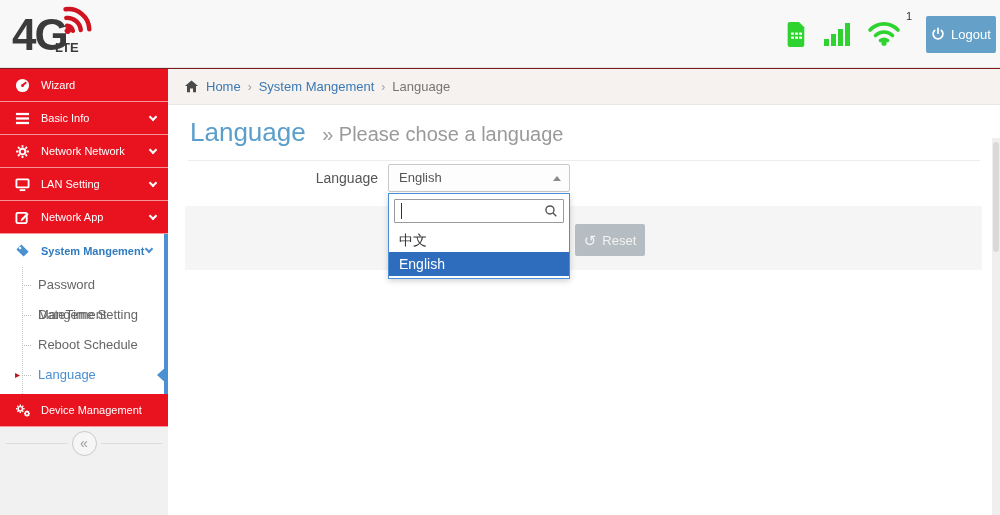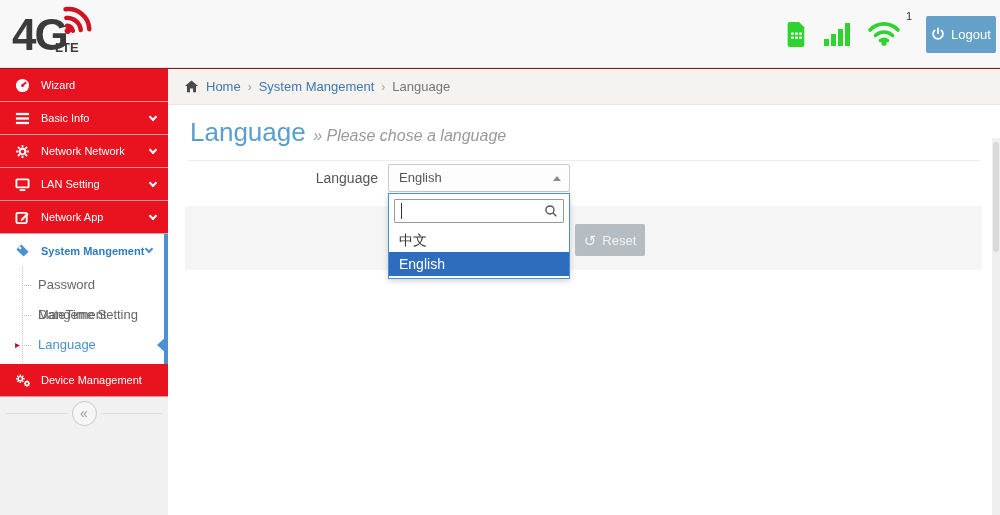--- a/index.html
+++ b/index.html
@@ -41,21 +41,21 @@
   .sidebar-filler { flex:1; background:#f1f1f1; }
 
   
   .main { position:absolute; left:168px; top:69px; right:0; bottom:0; background:#fff; }
   .breadcrumb { height:36px; background:#f5f2ef; border-bottom:1px solid #eae6e2; display:flex; align-items:center; padding:0 16px; gap:7px; font-size:13px; }
   .bc-link { color:#3c78b4; cursor:pointer; }
   .bc-sep { color:#a0a0a0; font-size:12px; }
   .bc-current { color:#767676; }
   .title-row { padding:12px 22px 12px; }
   .page-title { display:inline; font-size:26px; font-weight:400; color:#5a9ecb; }
-  .page-subtitle { margin-left:3px; font-size:16px; color:#9a9a9a;font-style:italic; }
+  .page-subtitle { margin-left:12px; font-size:20px; color:#9a9a9a; }
   .title-divider { margin:0 20px; border-bottom:1px solid #ececec; }
 
   .form-label { position:absolute; left:40px; top:95px; width:170px; height:28px; line-height:28px; text-align:right; font-size:14px; color:#555; }
   .select-box { position:absolute; left:220px; top:95px; width:182px; height:28px; background:#fdfdfd; border:1px solid #c9c9c9; border-radius:2px; font-size:13px; color:#555; line-height:26px; padding:0 22px 0 10px; cursor:pointer; }
   .select-arrow { position:absolute; right:8px; top:11px; width:0; height:0; border-left:4px solid transparent; border-right:4px solid transparent; border-bottom:5px solid #8a8a8a; }
 
   .actions-bar { position:absolute; left:17px; right:18px; top:137px; height:64px; background:#f5f5f5; }
   .reset-btn { position:absolute; left:407px; top:155px; width:70px; height:32px; background:#b6bdc2; border:none; border-radius:2px; color:#f2f2f2; font-size:13px; display:flex; align-items:center; justify-content:center; gap:6px; cursor:pointer; font-family:inherit; }
   .reset-ico { font-size:15px; line-height:1; }
 
@@ -201,20 +201,23 @@
       <span class="chev"></span>
     </div>
 
     <div class="submenu">
       <div class="submenu-item">
         <span>Password Mangement</span>
       </div>
       <div class="submenu-item">
         <span>DateTime Setting</span>
       </div>
+      <div class="submenu-item">
+        <span>Reboot Schedule</span>
+      </div>
       <div class="submenu-item active">
         <span class="sub-bullet">▸</span>
         <span>Language</span>
       </div>
     </div>
 
 
     <div class="nav-item">
       <span class="nav-ico">
         <svg viewBox="0 0 18 16" width="16" height="15">

